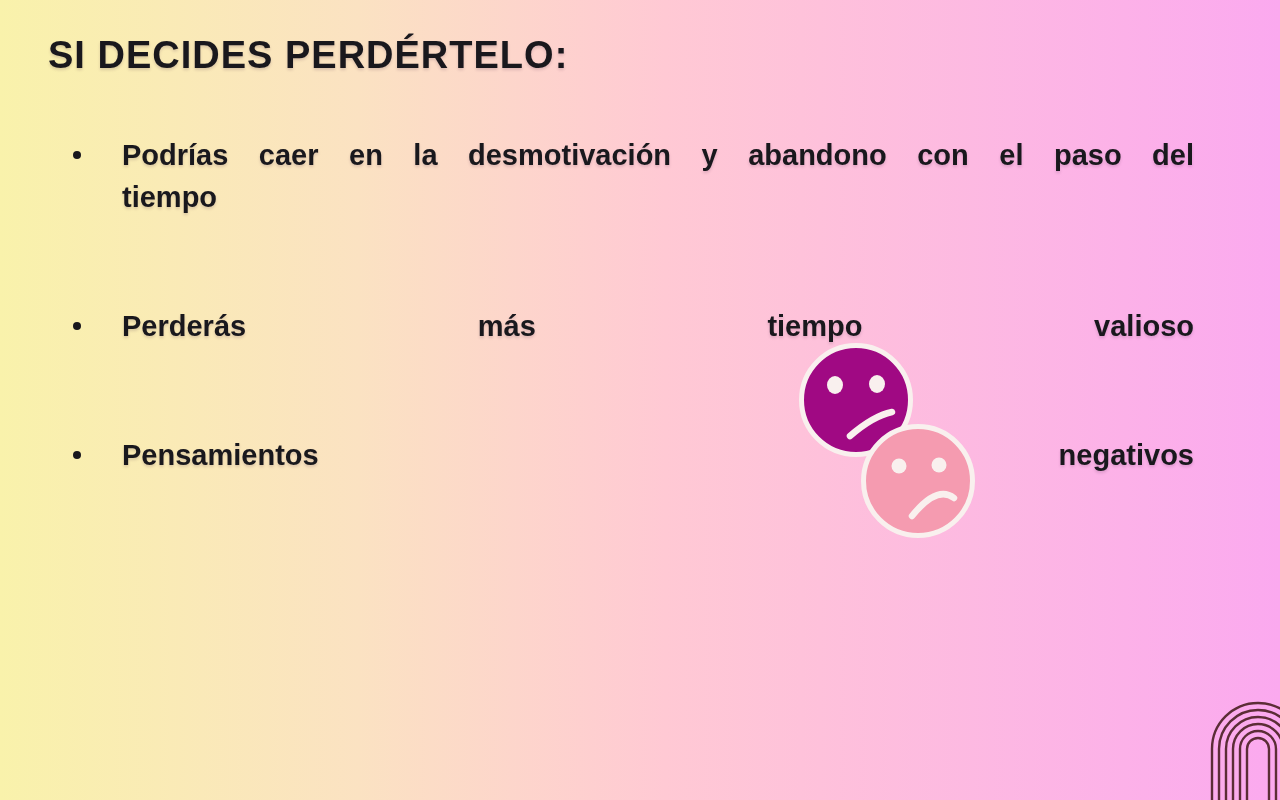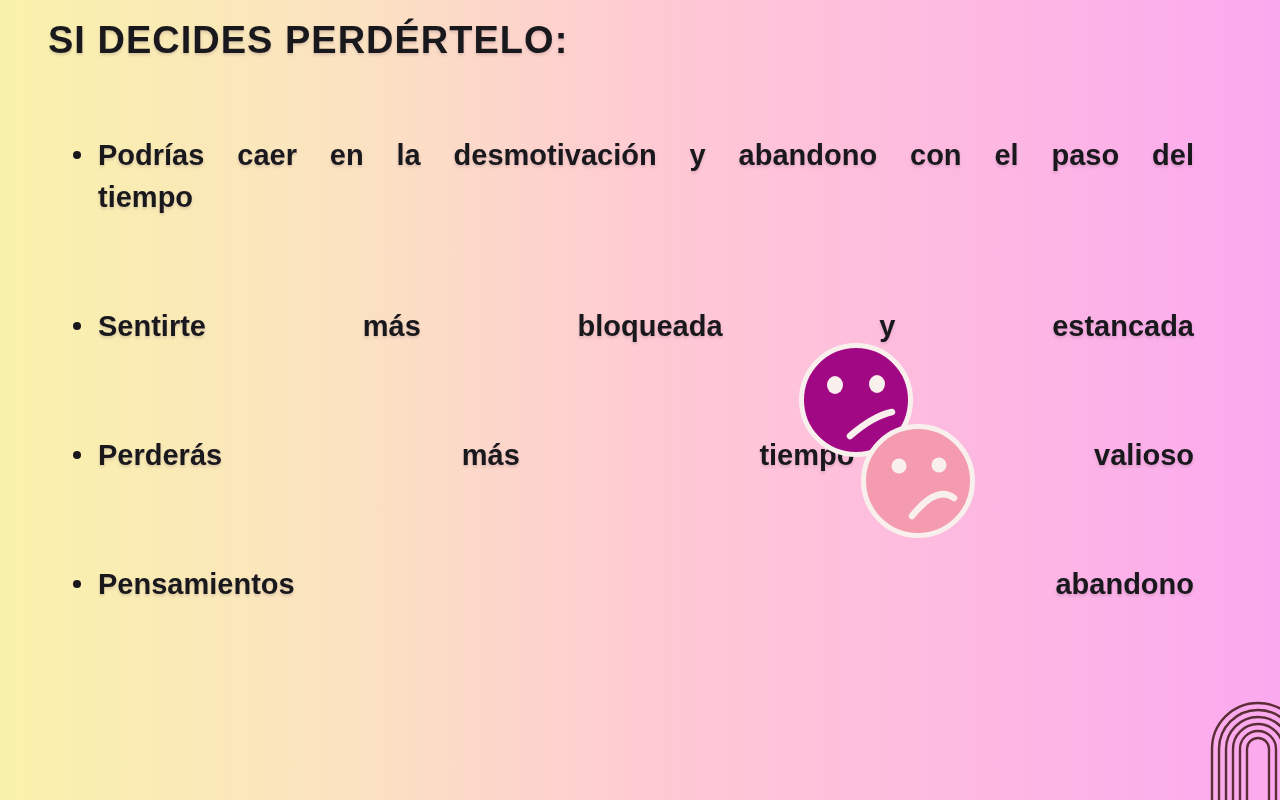--- a/index.html
+++ b/index.html
@@ -7,70 +7,66 @@
     width:1280px;height:800px;overflow:hidden;position:relative;
     font-family:"Liberation Sans","DejaVu Sans",sans-serif;
     background:linear-gradient(90deg,
       var(--bg-left,#f9f2ab) 0%,
       var(--bg-mid1,#fbe2c2) 28%,
       var(--bg-mid2,#ffc9d4) 52%,
       var(--bg-right,#fba9ef) 100%);
   }
   .slide{position:absolute;inset:0;}
   .title{
-    position:absolute;left:48px;top:20px;margin:0;
+    position:absolute;left:48px;top:35px;margin:0;
     font-size:38px;line-height:1.1;font-weight:700;letter-spacing:1px;
     color:var(--text,#19181d);
     text-shadow:0 2px 3px rgba(70,40,70,0.18);
   }
   .bullet-list{
     position:absolute;left:68px;top:134px;width:1126px;
     margin:0;padding:0;list-style:none;
   }
   .bullet-list li{
     position:relative;padding-left:30px;margin:0 0 87px 0;
     font-size:29px;line-height:42px;font-weight:700;
     color:var(--text,#19181d);
     text-shadow:0 2px 3px rgba(70,40,70,0.18);
   }
   .bullet-dot{
     position:absolute;left:5px;top:17px;width:8px;height:8px;border-radius:50%;
     background:var(--text,#19181d);
   }
   li.justified .bullet-text{
     display:block;white-space:pre-line;
-    text-align:justify;text-align-last:justify;
+    text-align:justify;text-align-last:justify;margin-left:24px;
   }
   .faces{position:absolute;left:790px;top:335px;width:200px;height:215px;}
   .corner-decor{position:absolute;right:0;bottom:0;width:75px;height:100px;}
 </style>
 </head>
 <body style="--bg-left: #f9f2ab; --bg-mid1: #fbe2c2; --bg-mid2: #ffc9d4; --bg-right: #fba9ef; --text: #19181d; --face-dark: #a00983; --face-light: #f59bb0; --face-cream: #f9f0ee; --decor-line: #5b2d36;">
 
 <div class="slide">
 
   <h1 class="title">SI DECIDES PERDÉRTELO:</h1>
 
   <ul class="bullet-list">
     <li class="justified">
       <span class="bullet-dot"></span>
       <span class="bullet-text">Podrías caer en la desmotivación y abandono con el paso del
 tiempo</span>
     </li>
-  <li class="justified">
-      <span class="bullet-dot"></span>
-      <span class="bullet-text">Sentirte más bloqueada y estancada</span>
-    </li>
       <li class="justified">
       <span class="bullet-dot"></span>
       <span class="bullet-text">Perderás más tiempo valioso</span>
     </li>
       <li class="justified">
       <span class="bullet-dot"></span>
-      <span class="bullet-text">Pensamientos abandono</span>
+      <span class="bullet-text">Pensamientos negativos</span>
     </li>
     </ul>
 
   <svg class="faces" viewBox="0 0 200 215" aria-hidden="true">
     <g transform="translate(66,65)">
       <circle r="54.5" fill="var(--face-dark,#a00983)" stroke="var(--face-cream,#f9f0ee)" stroke-width="5"></circle>
       <ellipse cx="-21" cy="-15" rx="8" ry="9" fill="var(--face-cream,#f9f0ee)"></ellipse>
       <ellipse cx="21" cy="-16" rx="8" ry="9" fill="var(--face-cream,#f9f0ee)"></ellipse>
       <path d="M -6 36 Q 17 16 36 12" fill="none" stroke="var(--face-cream,#f9f0ee)" stroke-width="6.5" stroke-linecap="round"></path>
     </g>

